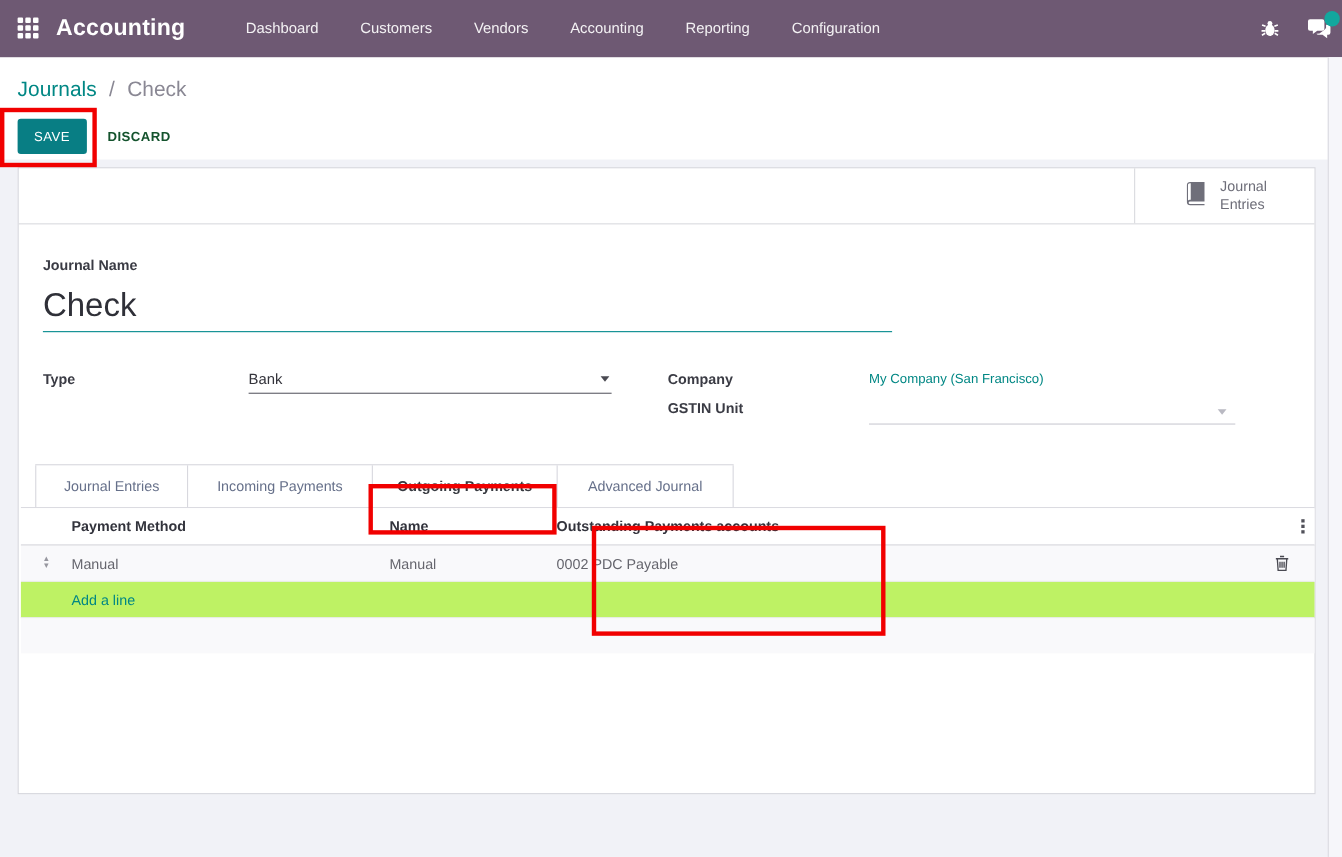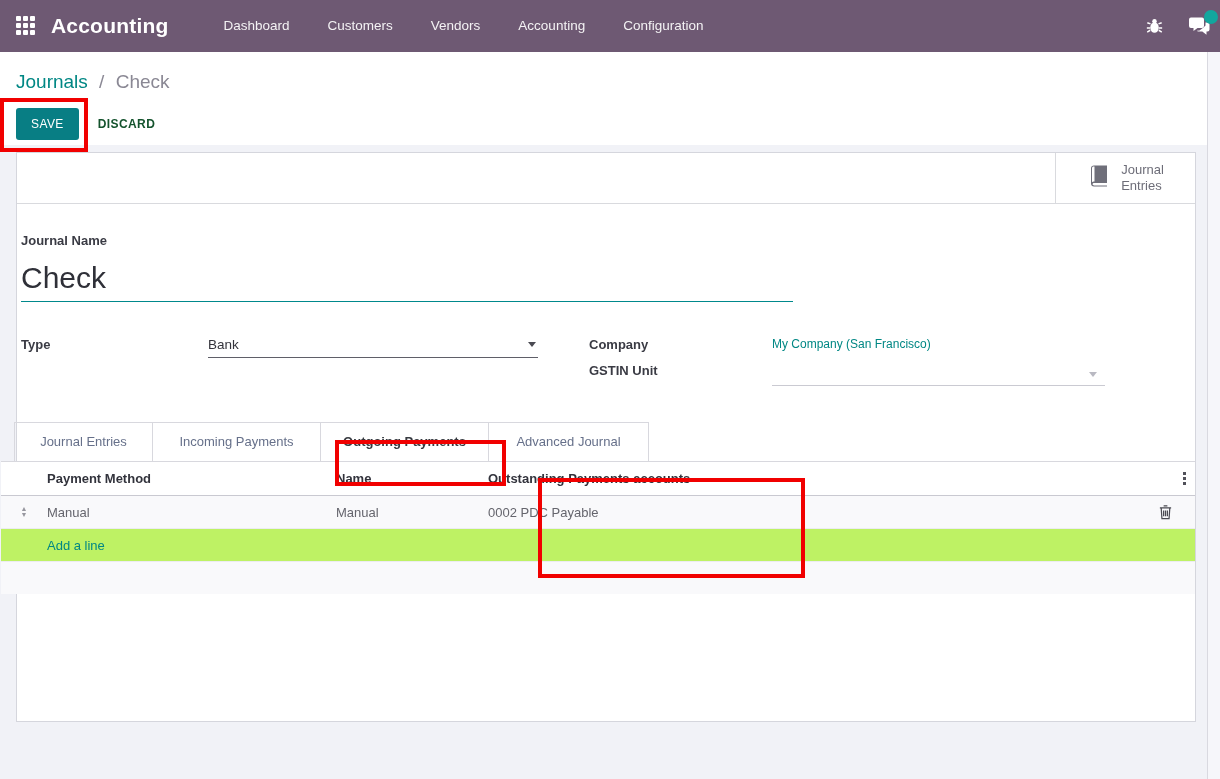--- a/index.html
+++ b/index.html
@@ -24,23 +24,23 @@
   .breadcrumb .crumb-sep { color:#8a8894; margin:0 6px; }
   .breadcrumb .crumb-current { color:#8a8894; }
   .actions { display:flex; align-items:center; }
   .btn-save { background:#087e84; color:#fff; border:none; font-size:12px; font-weight:normal; font-family:inherit; padding:9px 15px; border-radius:3px; letter-spacing:.4px; cursor:pointer; }
   .btn-discard { background:none; border:none; color:#14532d; font-size:12px; font-weight:bold; font-family:inherit; margin-left:19px; letter-spacing:.4px; cursor:pointer; }
 
   
   .content { position:relative; }
   .card { background:#fff; border:1px solid #d5d6dd; margin:7px 24px 0 16px; height:570px; }
   .card-topbox { height:51px; border-bottom:1px solid #d9dade; display:flex; justify-content:flex-end; }
-  .stat-button { width:140px; border-left:1px solid #d9dade; display:flex; align-items:center; justify-content:center; gap:10px; color:#6d6d78; font-size:13px; line-height:1.25; cursor:pointer; }
-
-  .sheet { padding:29px 20px 0 4px; }
+  .stat-button { width:164px; border-left:1px solid #d9dade; display:flex; align-items:center; justify-content:center; gap:10px; color:#6d6d78; font-size:13px; line-height:1.25; cursor:pointer; }
+
+  .sheet { padding:29px 20px 0 22px; }
   .field-label { font-size:13px; font-weight:bold; color:#3a3b44; }
   .journal-name-label { margin-bottom:12px; }
   .journal-name { font-size:30px; color:#2f3038; width:772px; border-bottom:1px solid #00898c; padding-bottom:5px; line-height:36px; cursor:text; }
 
   .fields-row { display:flex; margin-top:35px; }
   .fgroup-left { display:grid; grid-template-columns:187px 330px; align-items:start; width:517px; margin-right:51px; }
   .fgroup-right { display:grid; grid-template-columns:183px 333px; row-gap:11px; align-items:start; }
   .select-field { display:flex; justify-content:space-between; align-items:center; border-bottom:1px solid #5f5f68; padding-bottom:5px; font-size:13.5px; color:#34343c; cursor:pointer; }
   .caret { width:0; height:0; border-left:4px solid transparent; border-right:4px solid transparent; border-top:5px solid #4a4a52; margin-right:2px; }
   .select-empty { border-bottom:1px solid #cacad2; height:23px; display:flex; justify-content:flex-end; align-items:center; cursor:pointer; }
@@ -95,20 +95,21 @@
       <i></i>
       <i></i>
       <i></i>
   </div>
   <div class="app-title">Accounting</div>
   <nav class="top-menu">
     <span class="top-menu-item">Dashboard</span>
     <span class="top-menu-item">Customers</span>
     <span class="top-menu-item">Vendors</span>
     <span class="top-menu-item">Accounting</span>
+    <span class="top-menu-item">Reporting</span>
     <span class="top-menu-item">Configuration</span>
   </nav>
   <div class="top-spacer"></div>
   <span class="top-icon">
     <svg width="17" height="18" viewBox="0 0 16 16" fill="#fff">
         <circle cx="8" cy="3.6" r="2.1"></circle>
         <ellipse cx="8" cy="9.4" rx="4" ry="5"></ellipse>
         <path d="M1 5.6l3 1.1.5-1.3-3-1.1zM0.8 9.2h3.1v1.4H0.8zM1.5 14.3l2.8-1.7-.7-1.2-2.8 1.7zM15 5.6l-3 1.1-.5-1.3 3-1.1zM15.2 9.2h-3.1v1.4h3.1zM14.5 14.3l-2.8-1.7.7-1.2 2.8 1.7z"></path>
       </svg>
   </span>

